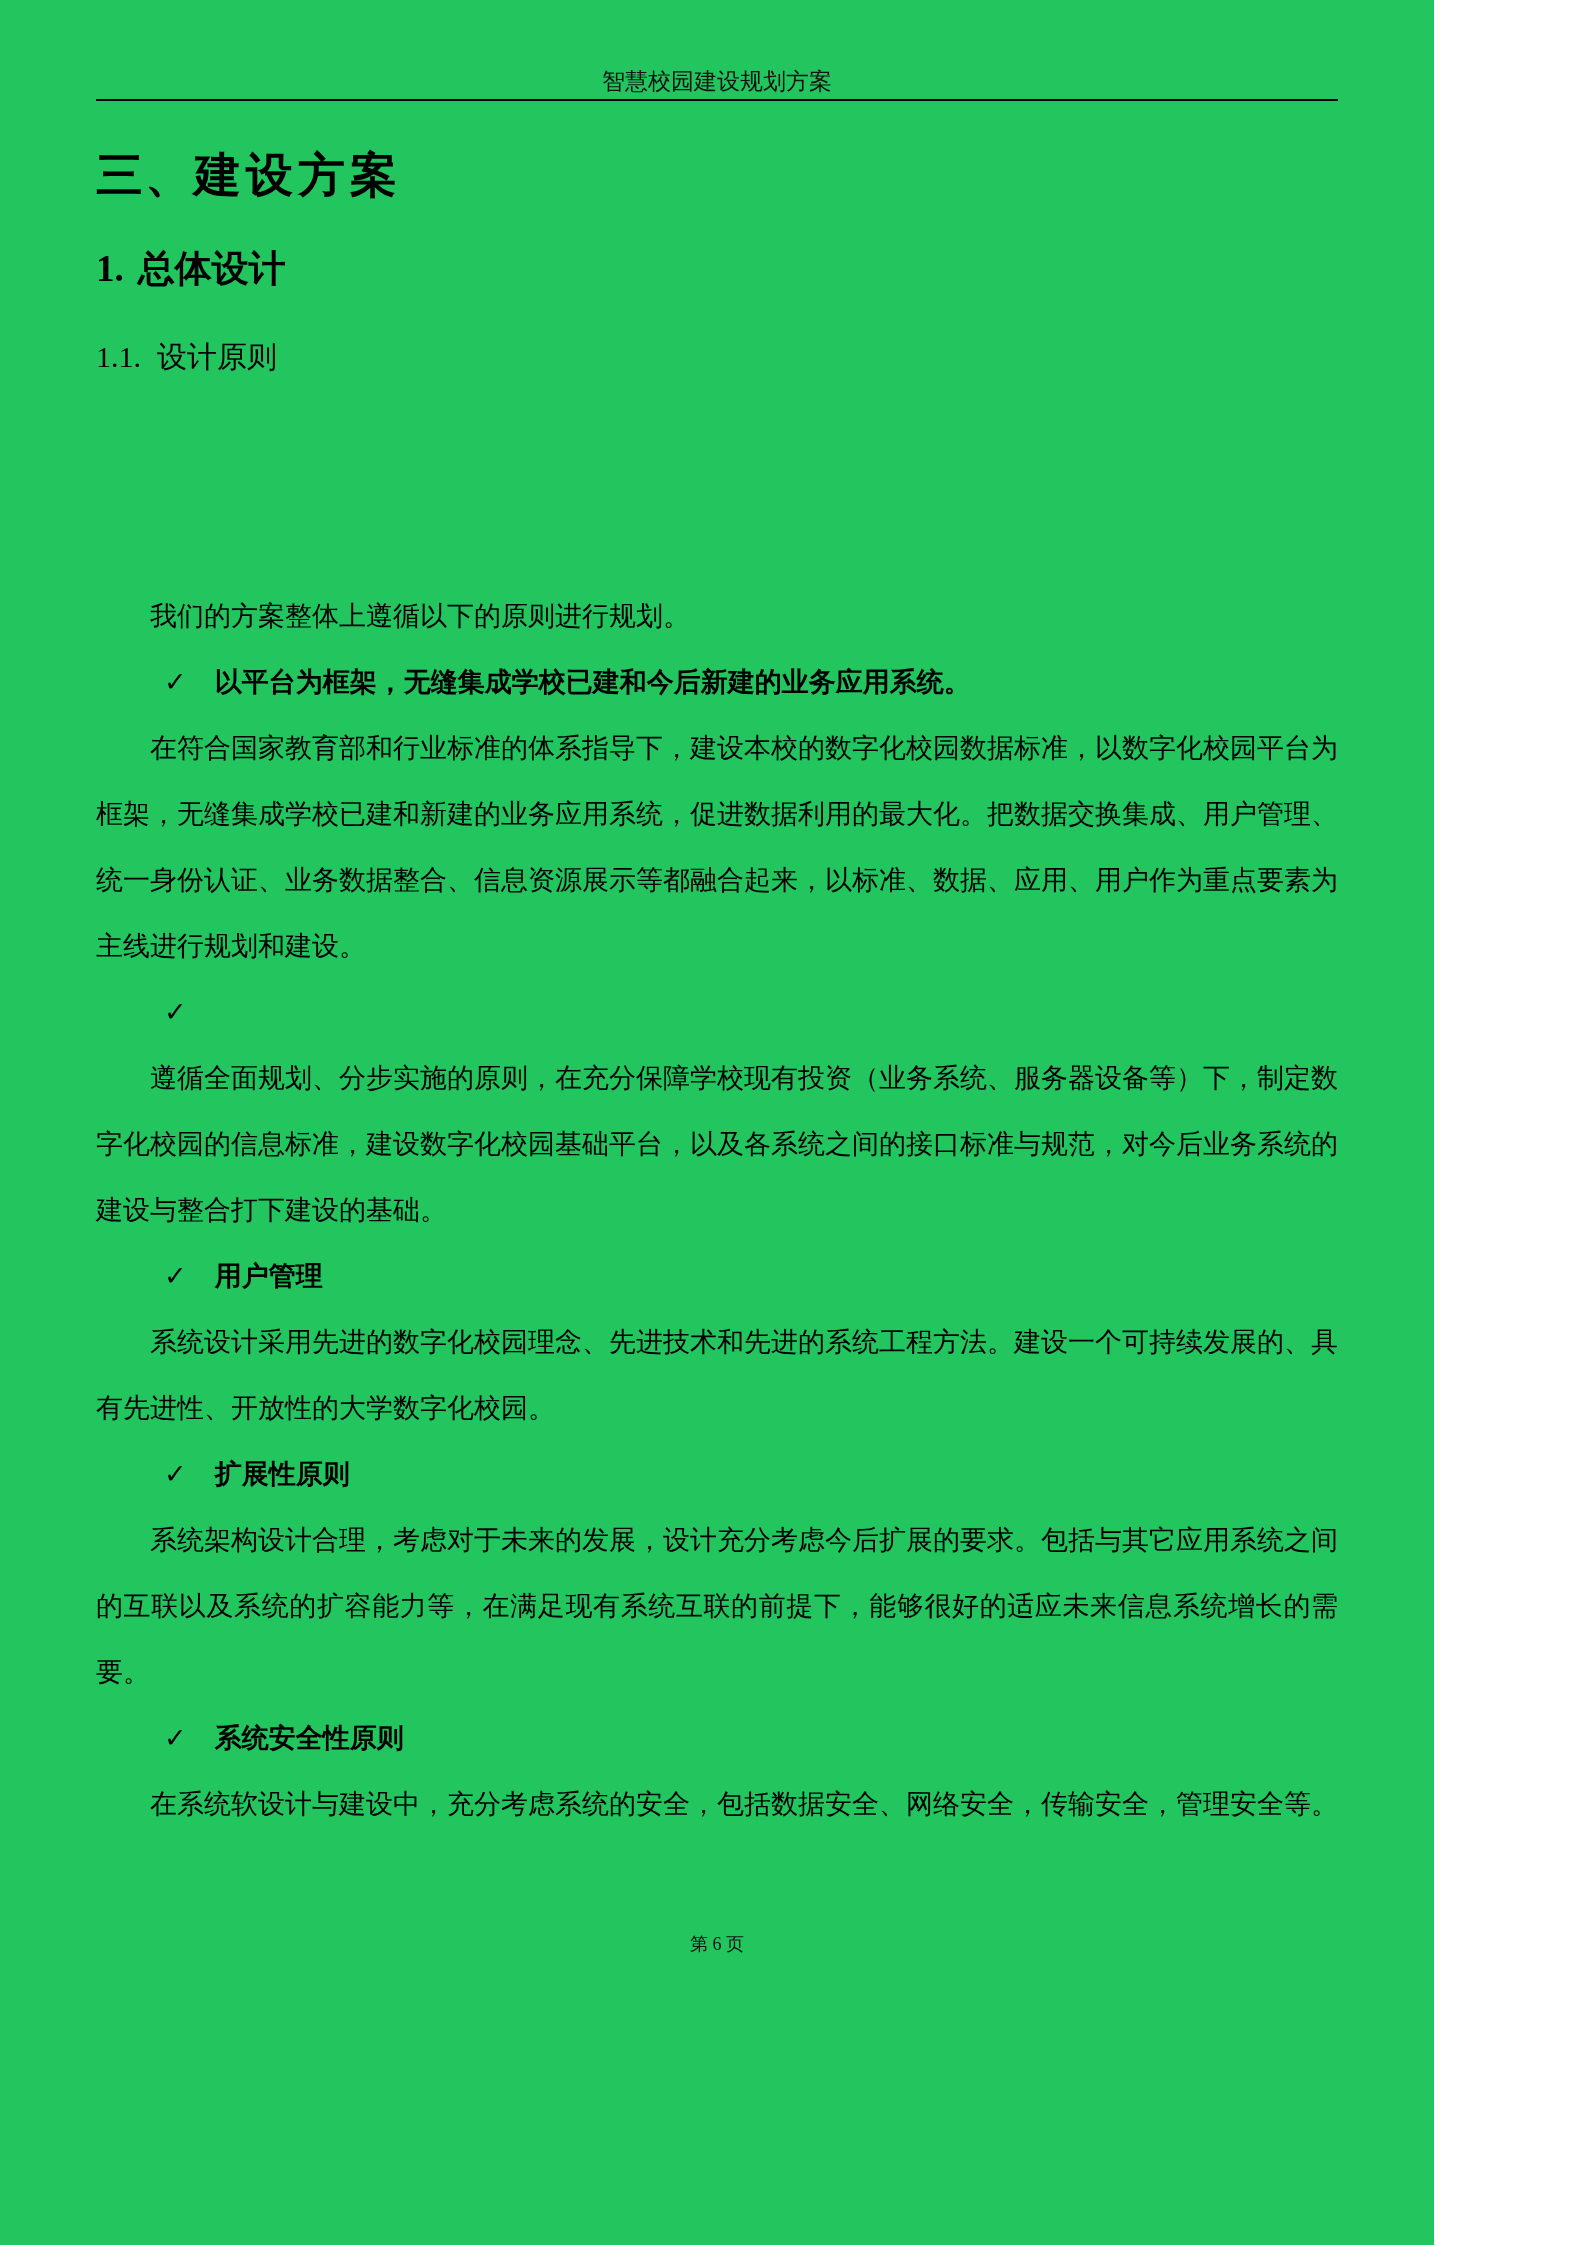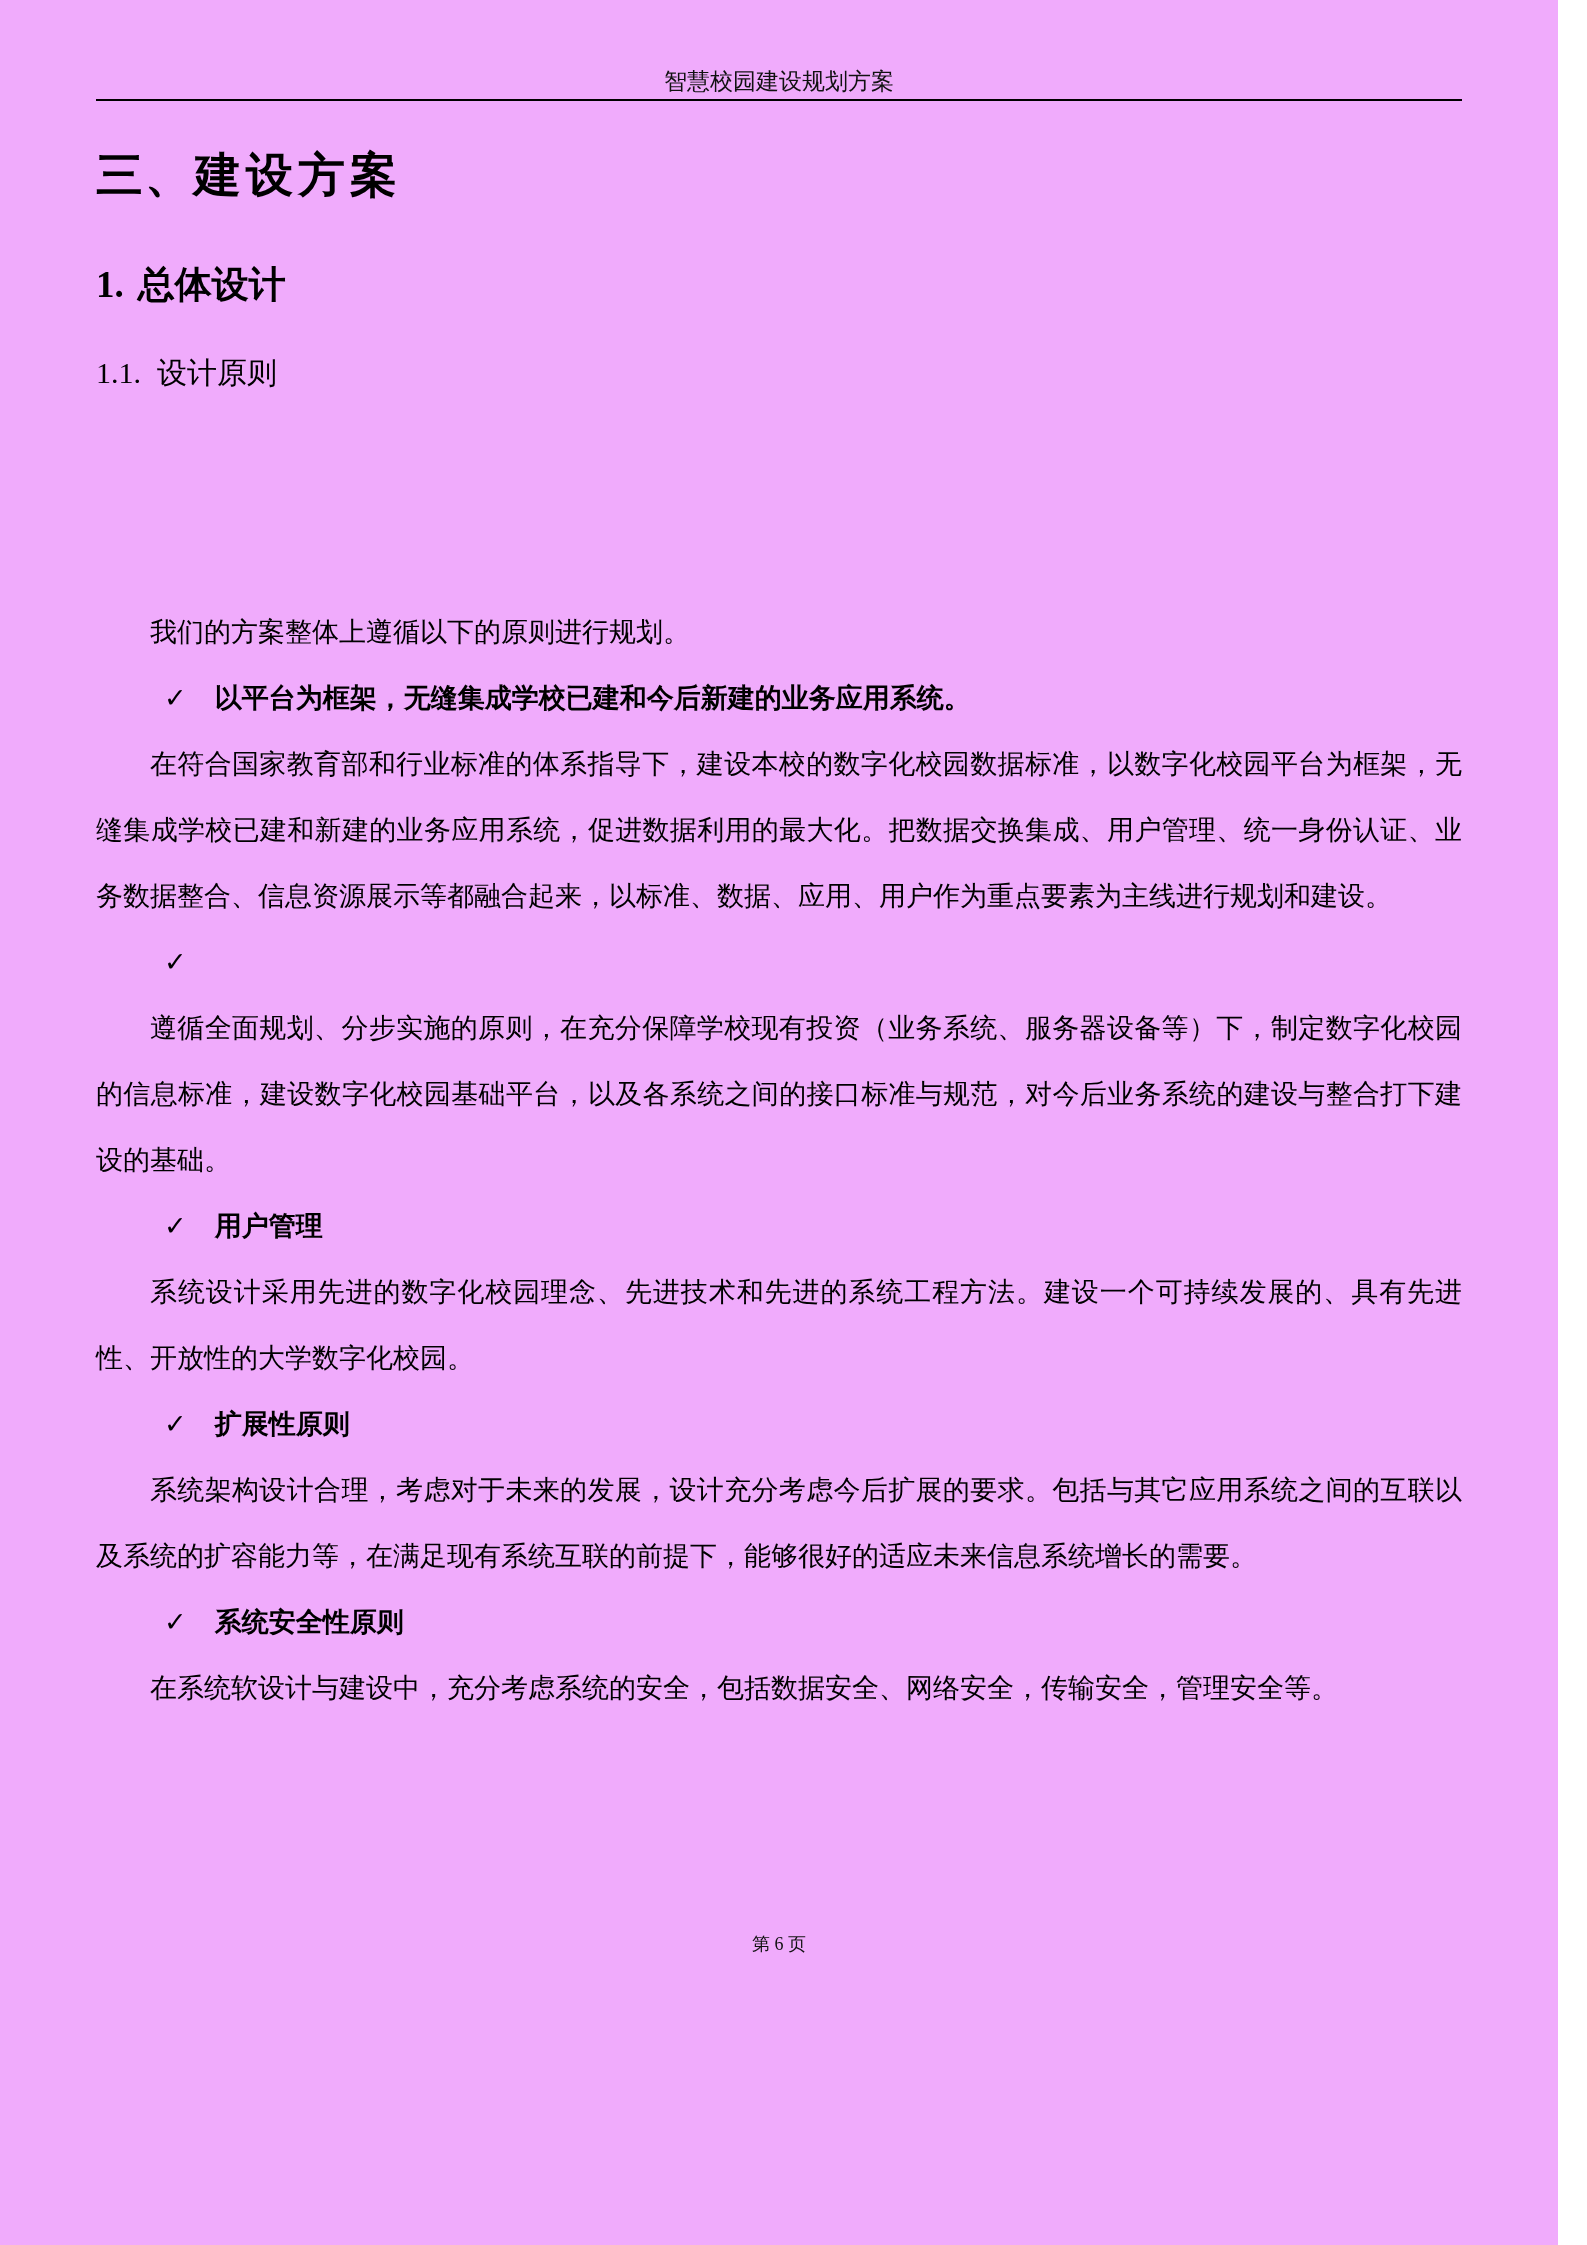--- a/index.html
+++ b/index.html
@@ -5,22 +5,22 @@
   * { margin: 0; padding: 0; box-sizing: border-box; }
   html, body { background: #ffffff; }
   body {
     width: 1587px; height: 2245px;
     font-family: "Liberation Serif", serif;
     color: #000000;
     position: relative;
     overflow: hidden;
   }
   .page {
-    width: 1558px; height: 2245px;
-    background: #f0abfc;
+    width: 1434px; height: 2245px;
+    background: #22c55e;
     position: relative;
   }
   .margins { padding-left: 96px; padding-right: 96px; }
 
   
   .doc-header {
     padding-top: 68px;
     text-align: center;
     font-size: 23px;
     line-height: 28px;
@@ -35,21 +35,21 @@
   
   .h1 {
     margin-top: 44px;
     font-size: 47px;
     font-weight: bold;
     line-height: 60px;
     letter-spacing: 2px;
   }
   .h1 .h1-title { letter-spacing: 5px; }
   .h2 {
-    margin-top: 56px;
+    margin-top: 40px;
     font-size: 37px;
     font-weight: bold;
     line-height: 48px;
   }
   .h2 .h-num { margin-right: 14px; }
   .h3 {
     margin-top: 44px;
     font-size: 30px;
     font-weight: normal;
     line-height: 40px;

